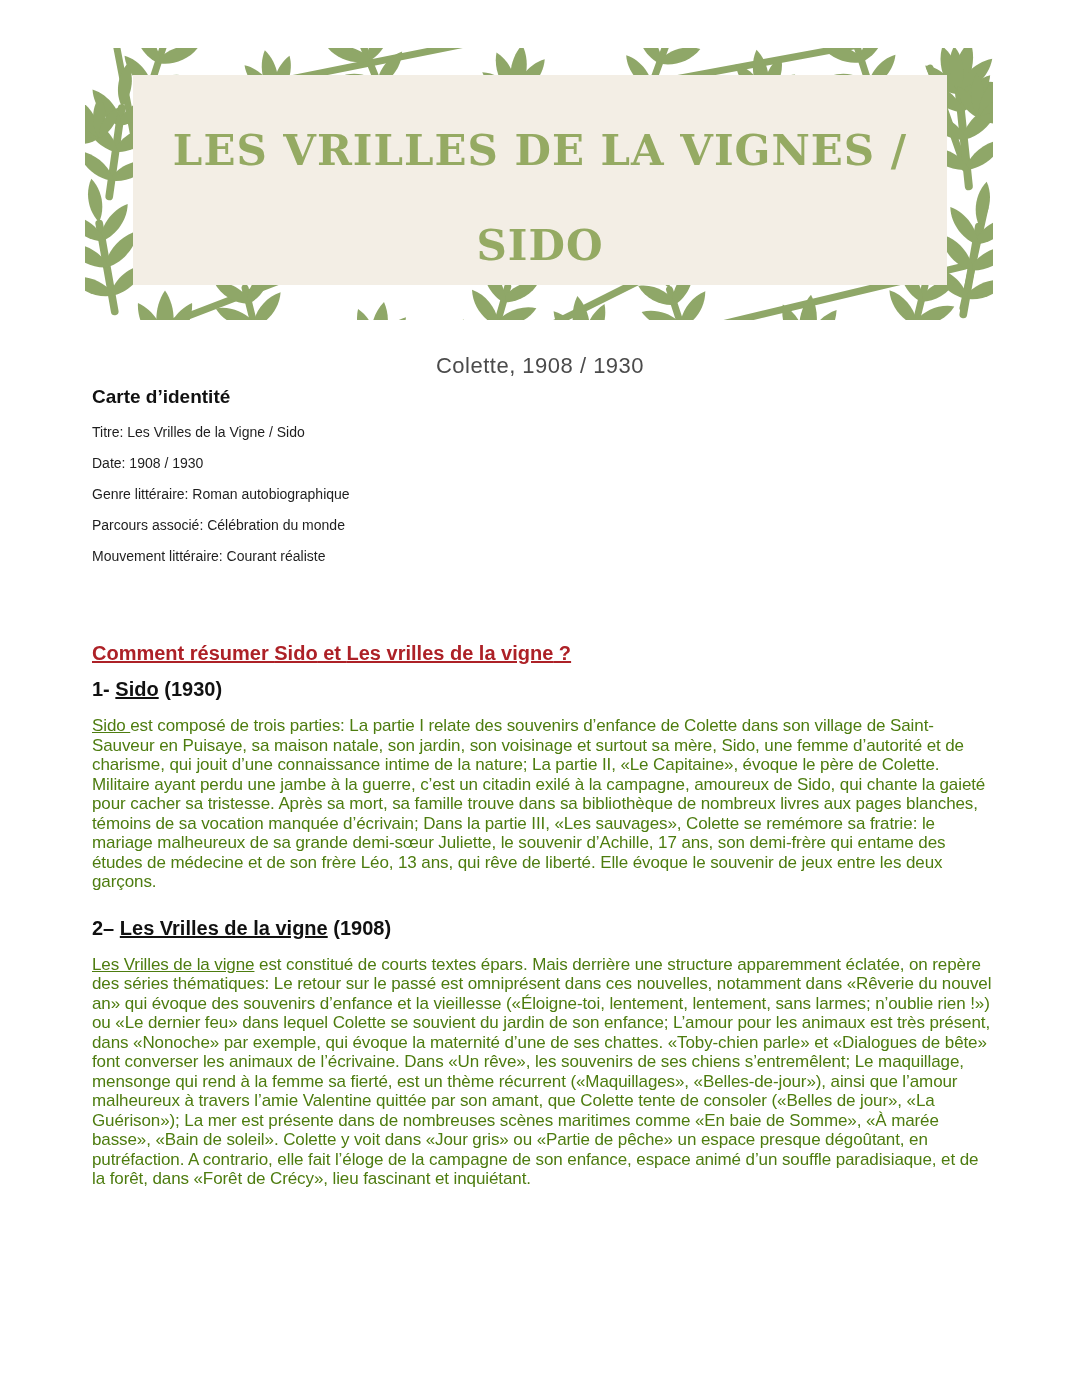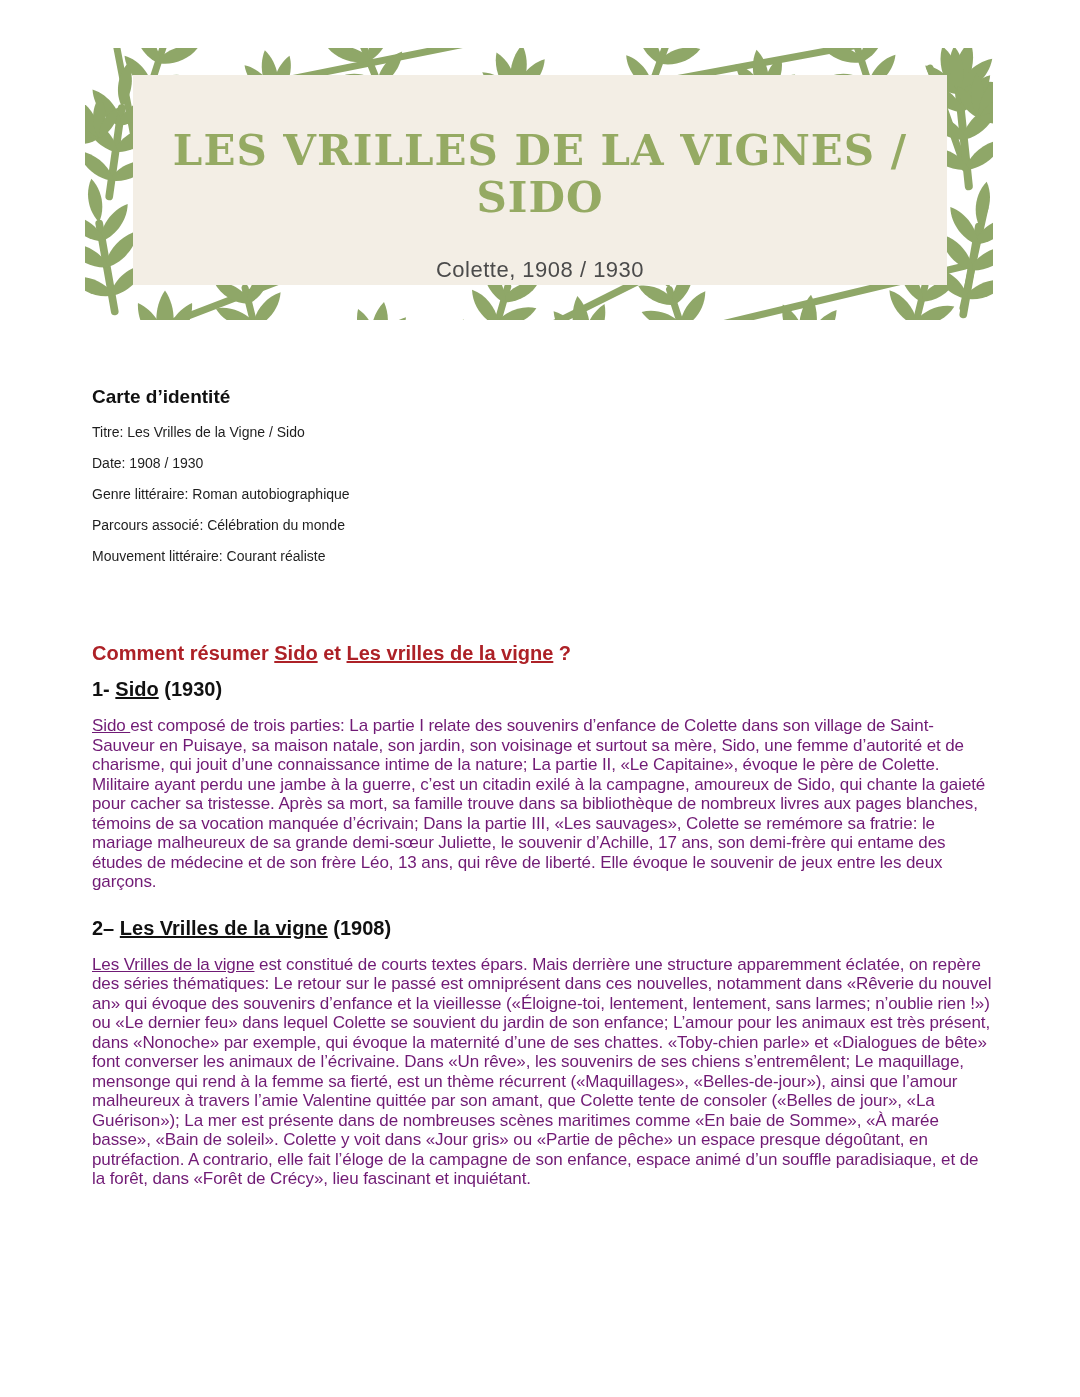--- a/index.html
+++ b/index.html
@@ -5,39 +5,39 @@
   html,body{margin:0;padding:0;}
   body{background:#ffffff;font-family:"Liberation Sans", sans-serif;}
   .page{position:relative;width:1080px;height:1397px;background:#ffffff;overflow:hidden;}
 
   
   .banner{position:absolute;left:85px;top:48px;width:908px;height:272px;}
   .banner svg{position:absolute;left:0;top:0;width:908px;height:272px;display:block;}
   .title-card{
     position:absolute;left:48px;top:27px;width:814px;height:210px;
     background:#f3eee5;display:flex;flex-direction:column;align-items:center;
-    justify-content:flex-start;padding-top:52px;box-sizing:border-box;text-align:center;
+    justify-content:flex-start;padding-top:52px;box-sizing:border-box;text-align:center;gap:48px;
   }
   .title-line{
     font-family:"DejaVu Serif", serif;font-weight:700;color:#95aa63;
     font-size:42px;line-height:47px;letter-spacing:1px;white-space:nowrap;
   }
   .subtitle{margin-top:36px;font-size:22px;color:#4b4b4b;letter-spacing:0.5px;}
 
   
   .content{position:absolute;left:92px;top:386px;width:900px;color:#1e1e1e;}
   .identity-heading{margin:0 0 9px 0;font-size:19px;font-weight:700;color:#111;}
   .identity-item{font-size:14px;line-height:31px;}
 
   .question-heading{
-    margin:70px 0 0 0;font-size:20px;font-weight:700;color:#ad2127;
+    margin:70px 0 0 0;font-size:20px;font-weight:700;color:#ad2127;text-decoration:underline;
   }
   .section-heading{margin:13px 0 0 0;font-size:20px;font-weight:700;color:#111;}
   .section-heading.second{margin-top:25px;}
-  .para{margin:15px 0 0 0;font-size:17px;line-height:19.5px;letter-spacing:-0.1px;color:#701a75;}
+  .para{margin:15px 0 0 0;font-size:17px;line-height:19.5px;letter-spacing:-0.1px;color:#4d7c0f;}
   .u{text-decoration:underline;}
 </style>
 </head>
 <body>
 
 <div class="page">
 
   <div class="banner">
     <svg viewBox="0 0 908 272" aria-hidden="true">
       <defs>

